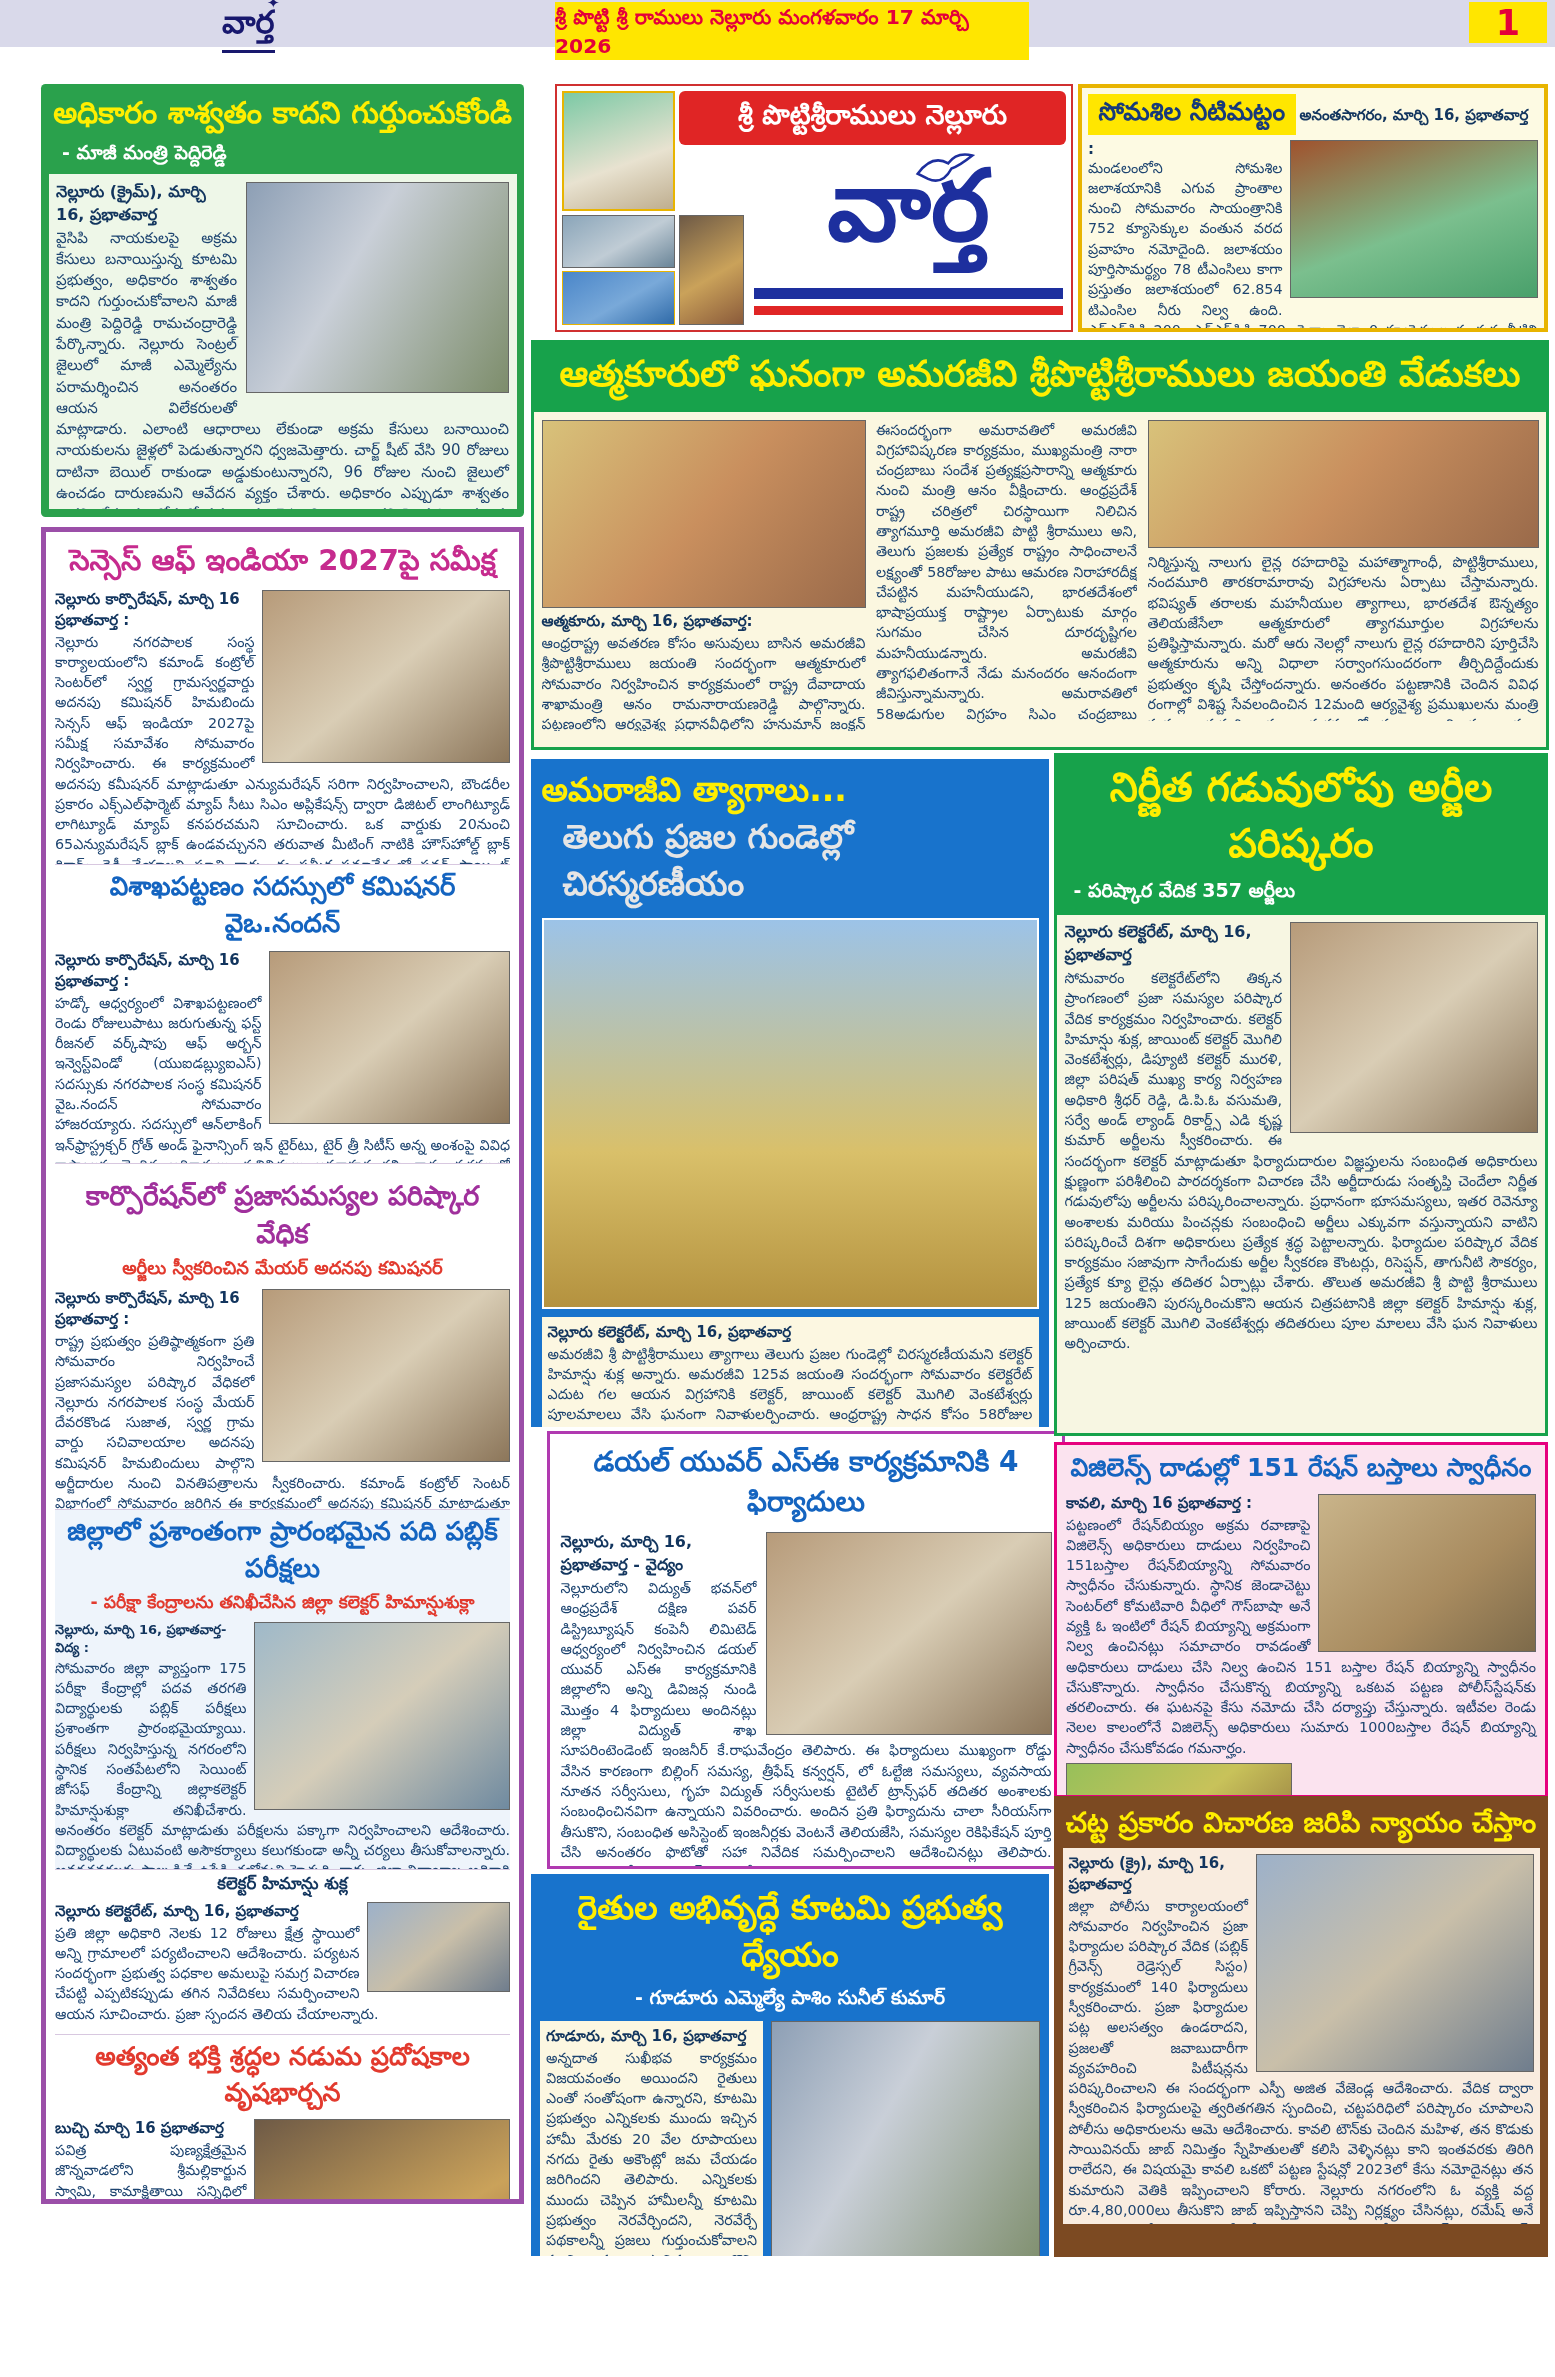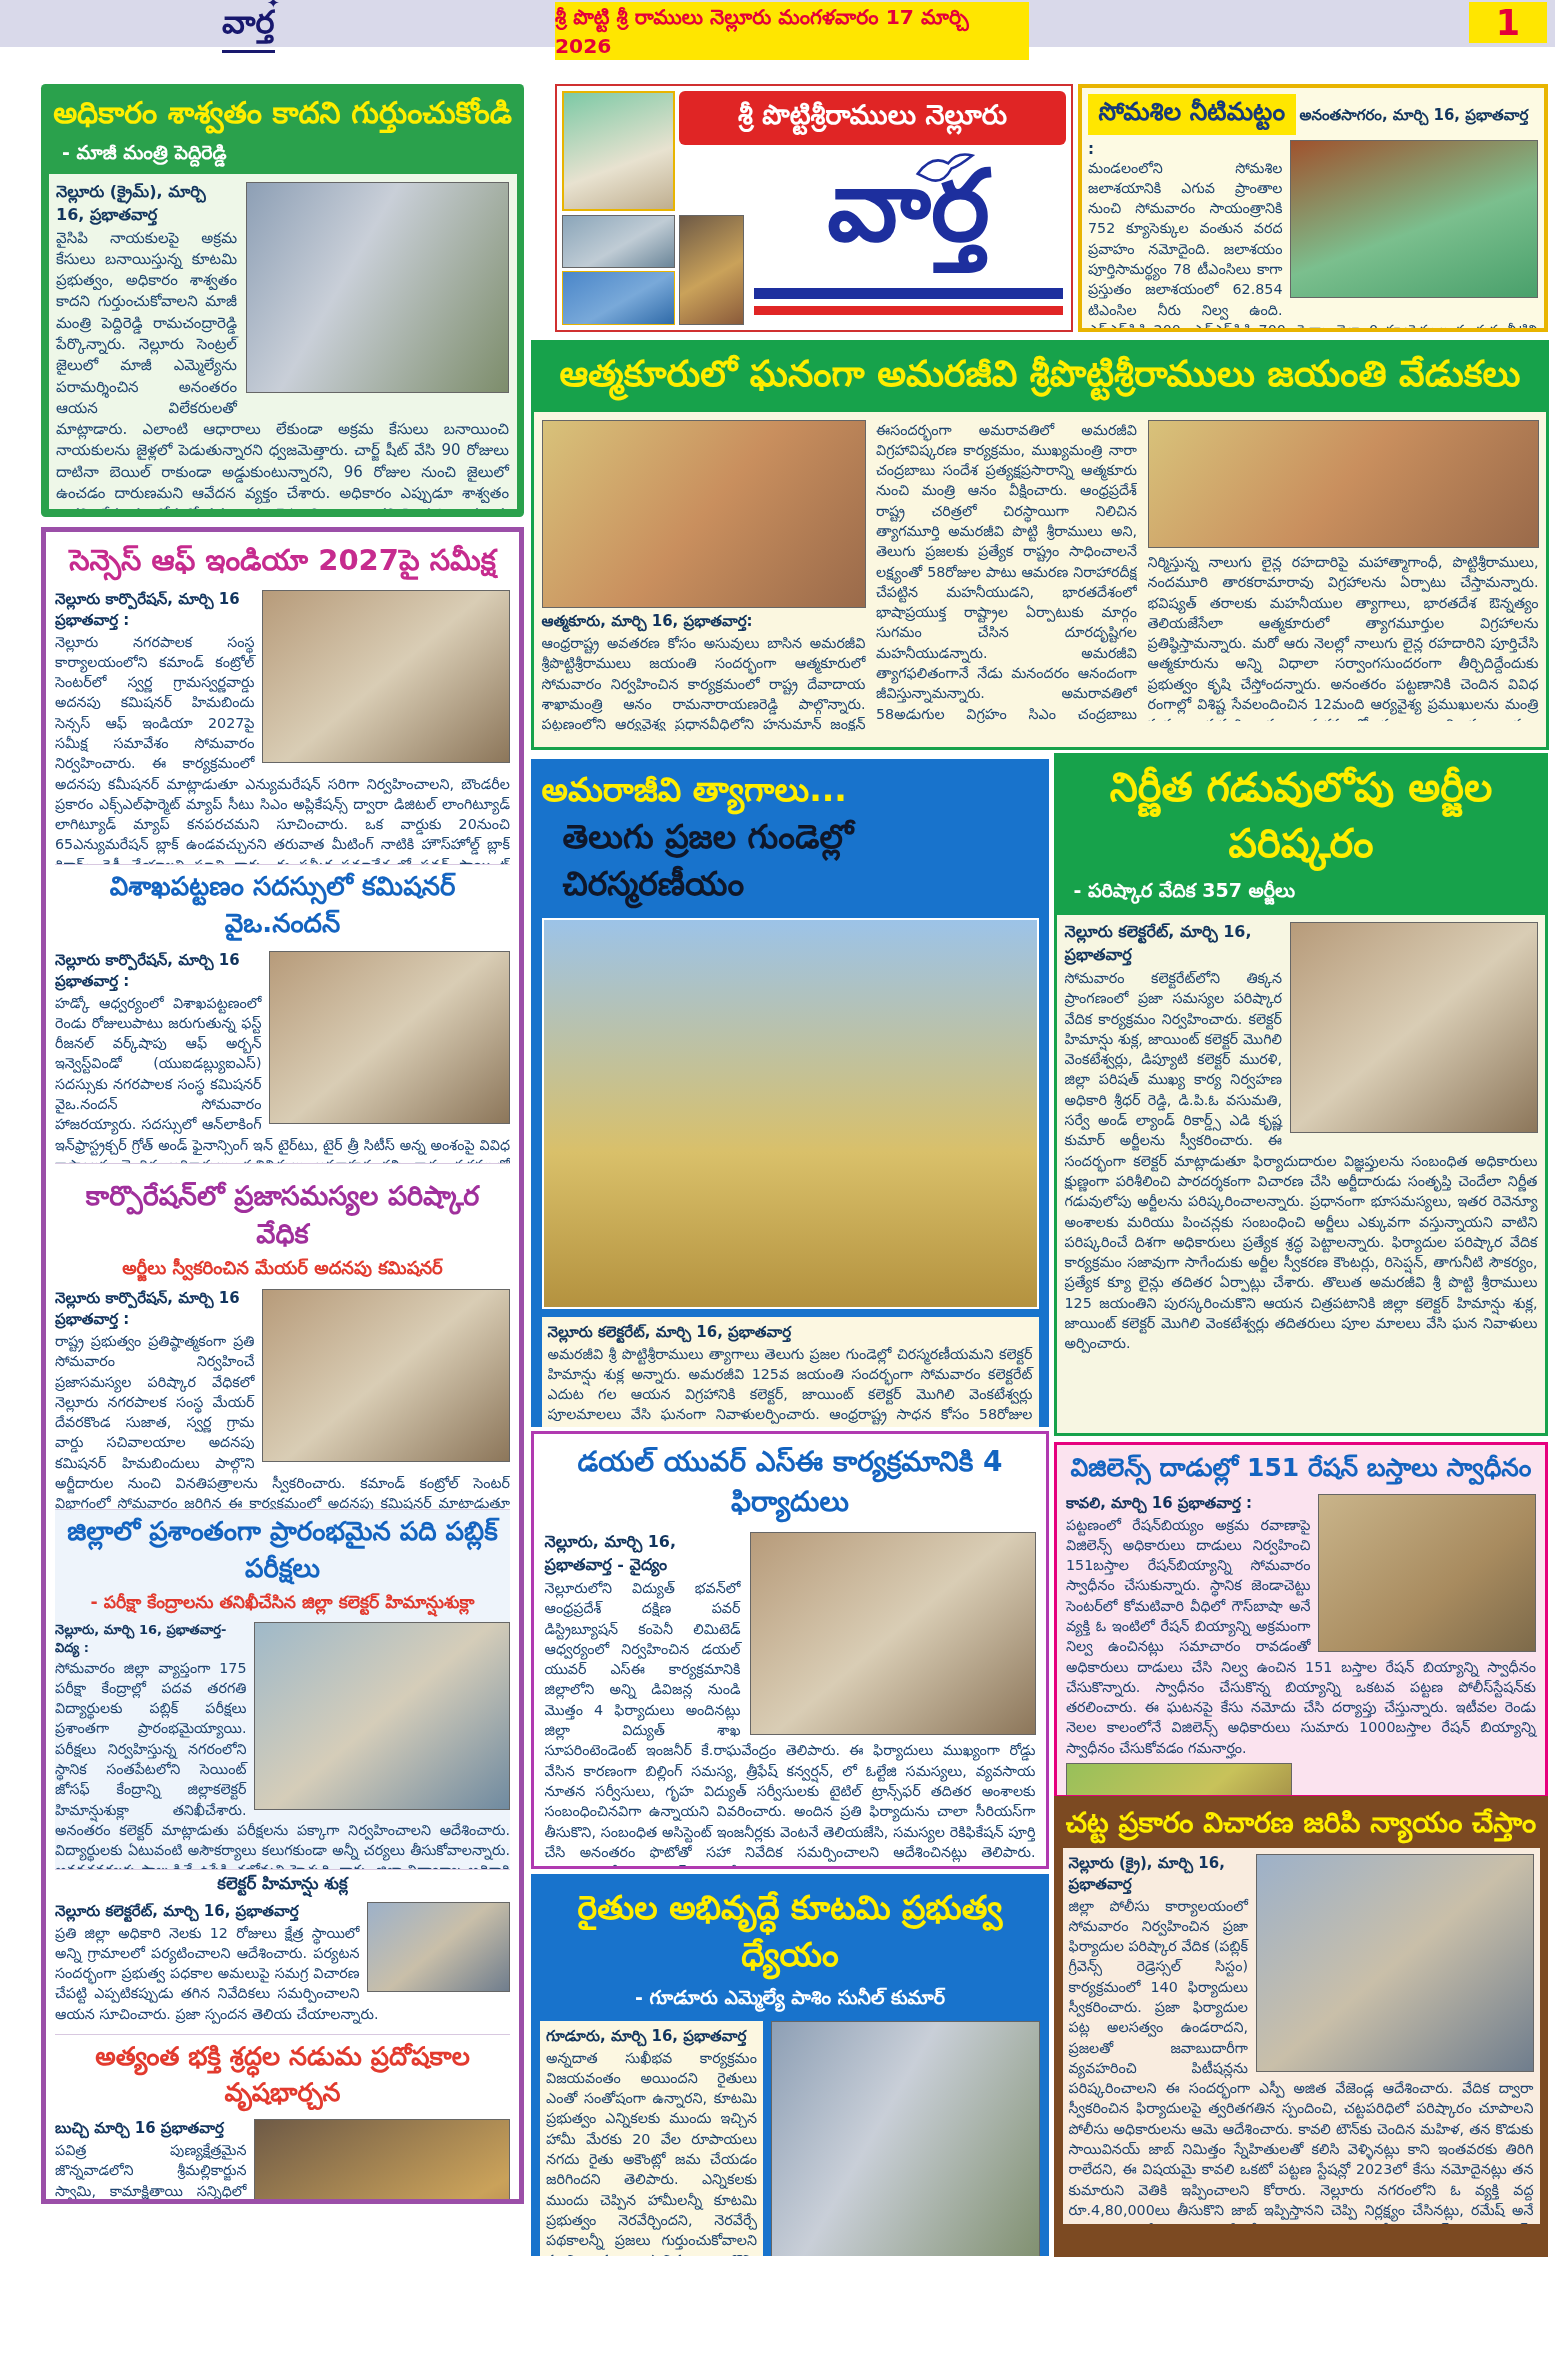--- a/index.html
+++ b/index.html
@@ -139,29 +139,29 @@
     <div class="clip" style="height:467px;border-top:1.5px solid #d8c8e0;padding-top:4.5px;">
       <div style="color:#e23a2e;font-weight:bold;font-size:25.6px;text-align:center;padding:1.5px 0 6px;">అత్యంత భక్తి శ్రద్ధల నడుమ ప్రదోషకాల వృషభార్చన</div>
       <div class="ph temple" style="float:right;width:256px;height:226px;margin:0 0 4.5px 7.5px;"></div>
       <span class="dl" style="font-size:15px;">బుచ్చి మార్చి 16 ప్రభాతవార్త</span>
       <div class="bodytext" style="font-size:14.3px;">పవిత్ర పుణ్యక్షేత్రమైన జొన్నవాడలోని శ్రీమల్లికార్జున స్వామి, కామాక్షితాయి సన్నిధిలో జగద్గురు కంచి కామకోటి పీఠాదిపతి స్వామి దివ్య ఆశీస్సులతో సోమవారం సాయంత్రం బహుళ త్రయోదశి సందర్భంగా నందీశ్వరునికి ప్రదోషకాల వృషభార్చన అత్యంత వైభవంగా నిర్వహించారు. భక్తులు పెద్దఎత్తున నందీశ్వరుడ్ని, శ్రీమల్లికార్జున స్వామి వారిని దర్శించుకొని తరించారు. కార్యక్రమాలను ఆలయ చైర్మన్ తిరుమూరు అశోక్‌రెడ్డి, ఆలయ ఇఓ ఆర్యభూమి వెంకట శ్రీనివాసులురెడ్డి, పాలక మండలి సభ్యులు పర్యవేక్షించారు.</div>
     </div>
   </div>
 
   <div class="a clip" style="left:531px;top:759px;width:518px;height:668px;background:#1873cc;box-sizing:border-box;padding:10.5px;">
     <div style="color:#ffee00;font-weight:bold;font-size:33px;">అమరాజీవి త్యాగాలు...</div>
-    <div style="color:#0f172a;font-weight:bold;font-size:33px;padding-left:21px;padding-bottom:7.5px;">తెలుగు ప్రజల గుండెల్లో చిరస్మరణీయం</div>
+    <div style="color:#e5e5e5;font-weight:bold;font-size:33px;padding-left:21px;padding-bottom:7.5px;">తెలుగు ప్రజల గుండెల్లో చిరస్మరణీయం</div>
     <div class="ph statue" style="width:497px;height:391px;border:2.3px solid #fff;"></div>
     <div class="cream clip" style="margin-top:7.5px;padding:6px;height:143px;">
       <span class="dl" style="font-size:15px;">నెల్లూరు కలెక్టరేట్, మార్చి 16, ప్రభాతవార్త</span>
       <div class="bodytext" style="font-size:14.3px;">అమరజీవి శ్రీ పొట్టిశ్రీరాములు త్యాగాలు తెలుగు ప్రజల గుండెల్లో చిరస్మరణీయమని కలెక్టర్ హిమాన్షు శుక్ల అన్నారు. అమరజీవి 125వ జయంతి సందర్భంగా సోమవారం కలెక్టరేట్ ఎదుట గల ఆయన విగ్రహానికి కలెక్టర్, జాయింట్ కలెక్టర్ మొగిలి వెంకటేశ్వర్లు పూలమాలలు వేసి ఘనంగా నివాళులర్పించారు. ఆంధ్రరాష్ట్ర సాధన కోసం 58రోజుల పాటు ఆమరణ నిరాహారదీక్ష చేసి ప్రాణాలు అర్పించిన త్యాగమూర్తి ఆదర్శాలను ప్రతి ఒక్కరూ స్మరించుకోవాలని పిలుపునిచ్చారు. ఈ కార్యక్రమంలో పలువురు అధికారులు, ప్రజా ప్రతినిధులు, ఉద్యోగులు పాల్గొన్నారు.</div>
     </div>
   </div>
 
-  <div class="a clip" style="left:531px;top:1431px;width:518px;height:438px;border:3.8px solid #b03ab0;background:#ffffff;box-sizing:border-box;padding:7.5px 10.5px;">
+  <div class="a clip" style="left:547px;top:1431px;width:518px;height:438px;border:3.8px solid #b03ab0;background:#ffffff;box-sizing:border-box;padding:7.5px 10.5px;">
     <div style="color:#1464c0;font-weight:bold;font-size:28px;text-align:center;padding:3px 0 7.5px;">డయల్ యువర్ ఎస్‌ఈ కార్యక్రమానికి 4 ఫిర్యాదులు</div>
     <div class="ph meet" style="float:right;width:286px;height:203px;margin:0 0 4.5px 9px;"></div>
     <span class="dl" style="font-size:16px;">నెల్లూరు, మార్చి 16, ప్రభాతవార్త - వైద్యం</span>
     <div class="bodytext" style="font-size:14.3px;">నెల్లూరులోని విద్యుత్ భవన్‌లో ఆంధ్రప్రదేశ్ దక్షిణ పవర్ డిస్ట్రిబ్యూషన్ కంపెనీ లిమిటెడ్ ఆధ్వర్యంలో నిర్వహించిన డయల్ యువర్ ఎస్‌ఈ కార్యక్రమానికి జిల్లాలోని అన్ని డివిజన్ల నుండి మొత్తం 4 ఫిర్యాదులు అందినట్లు జిల్లా విద్యుత్ శాఖ సూపరింటెండెంట్ ఇంజనీర్ కే.రాఘవేంద్రం తెలిపారు. ఈ ఫిర్యాదులు ముఖ్యంగా రోడ్డు వేసిన కారణంగా బిల్లింగ్ సమస్య, త్రీఫేష్ కన్వర్షన్, లో ఓల్టేజి సమస్యలు, వ్యవసాయ నూతన సర్వీసులు, గృహ విద్యుత్ సర్వీసులకు టైటిల్ ట్రాన్స్‌ఫర్ తదితర అంశాలకు సంబంధించినవిగా ఉన్నాయని వివరించారు. అందిన ప్రతి ఫిర్యాదును చాలా సీరియస్‌గా తీసుకొని, సంబంధిత అసిస్టెంట్ ఇంజనీర్లకు వెంటనే తెలియజేసి, సమస్యల రెకిఫికేషన్ పూర్తి చేసి అనంతరం ఫొటోతో సహా నివేదిక సమర్పించాలని ఆదేశించినట్లు తెలిపారు. కార్యక్రమంలో అసిస్టెంట్ ఇంజనీర్లు తిరుపతియ్య, నరసింహారావు, సుబ్రహ్మణ్యం పాల్గొన్నారు.</div>
   </div>
 
   <div class="a clip" style="left:531px;top:1874px;width:518px;height:382px;background:#1873cc;box-sizing:border-box;padding:9px;">
     <div class="hl-yellow" style="font-size:33px;padding:4.5px 0 3px;">రైతుల అభివృద్ధే కూటమి ప్రభుత్వ ధ్యేయం</div>
     <div style="color:#ffffff;font-weight:bold;font-size:19px;text-align:center;padding:1.5px 0 7.5px;">- గూడూరు ఎమ్మెల్యే పాశిం సునీల్ కుమార్</div>
     <div style="display:flex;gap:7.5px;">

